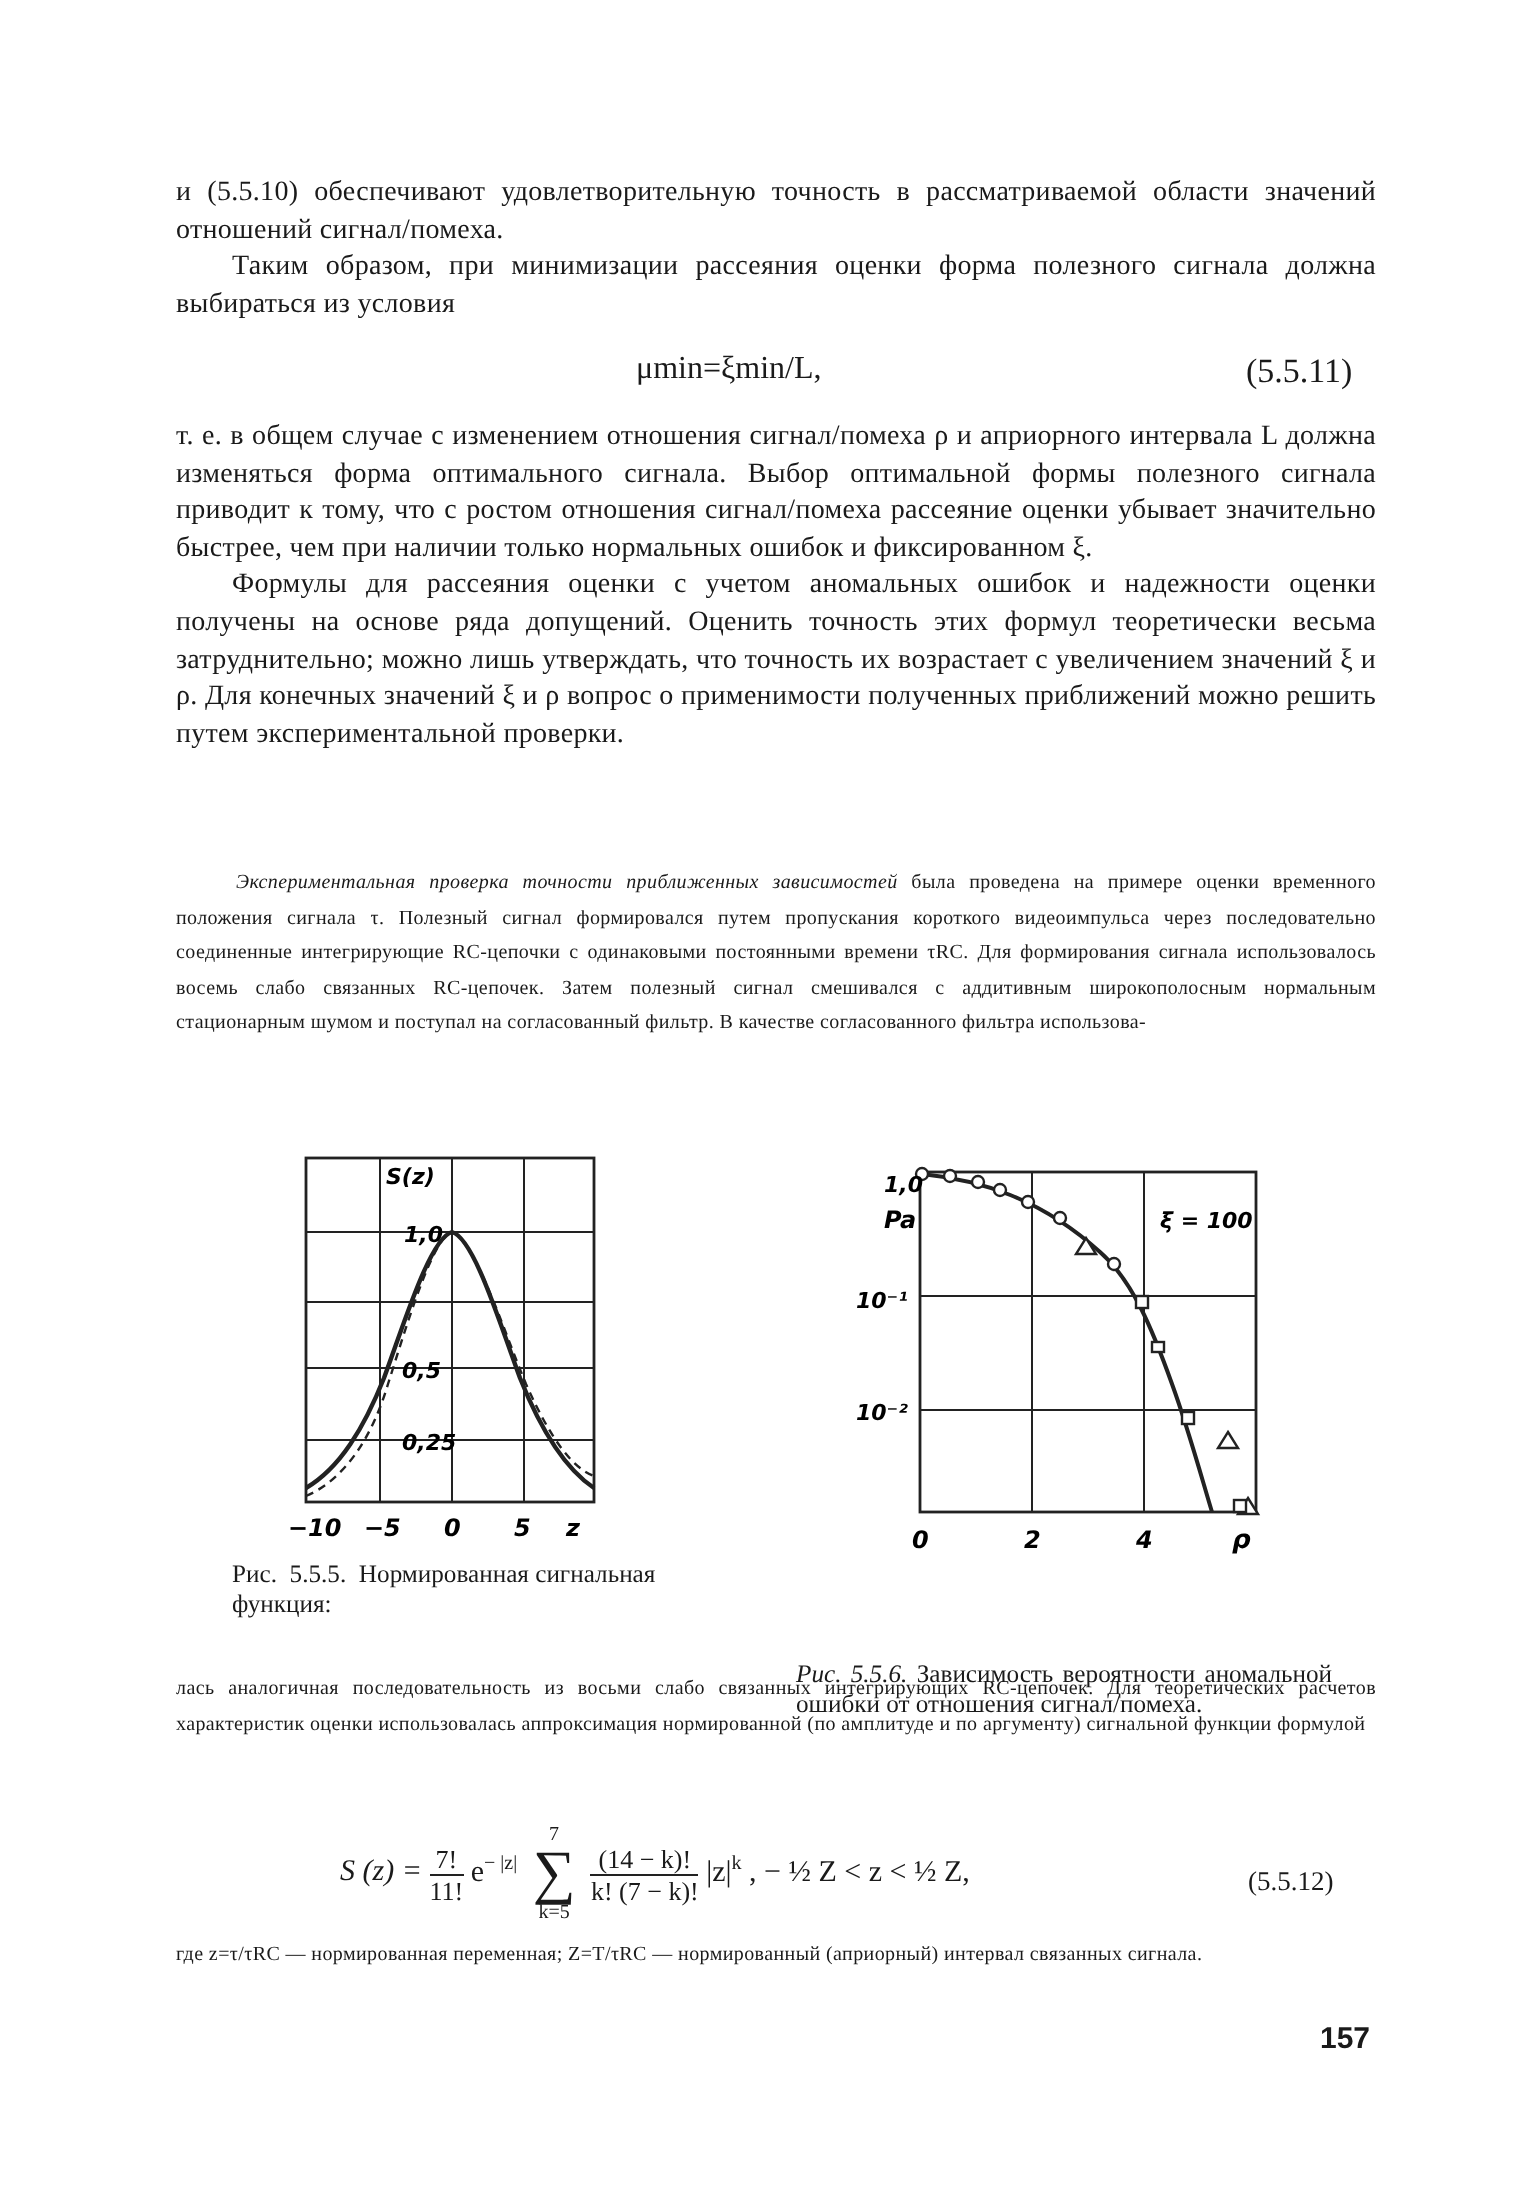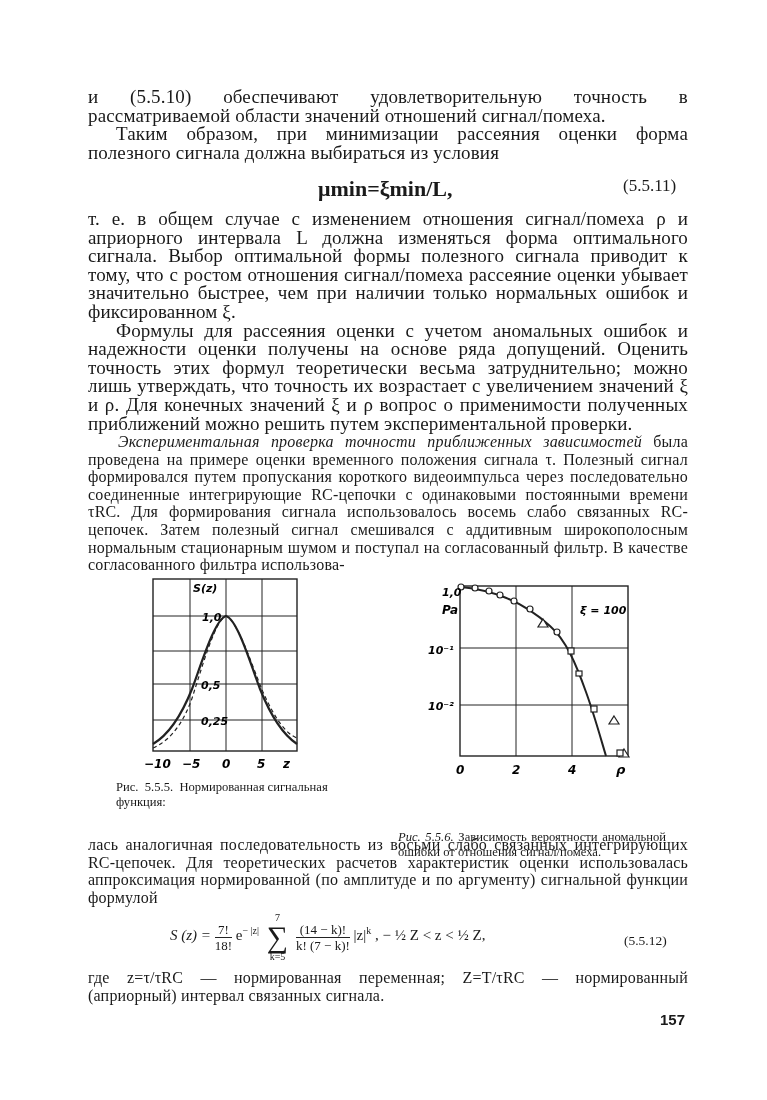--- a/index.html
+++ b/index.html
@@ -1,25 +1,25 @@
 <!DOCTYPE html>
 <html><head>
 <meta charset="utf-8">
 <style>
   html, body { margin: 0; padding: 0; background: #ffffff; }
   body { width: 767px; height: 1100px; position: relative; overflow: hidden;
          font-family: "Liberation Serif", "DejaVu Serif", serif; color: #1a1a1a; }
   .page { position: absolute; left: 0; top: 0; width: 767px; height: 1100px; }
-  .main-text { position: absolute; left: 88px; width: 600px; font-size: 19px; line-height: 18.6px;
+  .main-text { position: absolute; left: 88px; width: 600px; font-size: 14px; line-height: 18.6px;
                text-align: justify; letter-spacing: 0.15px; }
   .main-text p { margin: 0; }
   .indent { text-indent: 28px; }
-  .eq { position: absolute; font-size: 22px; font-weight: bold; }
+  .eq { position: absolute; font-size: 16px; }
   .eq-num { position: absolute; font-size: 17px; text-align: center; }
-  .small-text { position: absolute; left: 88px; width: 600px; font-size: 16px; line-height: 17.6px;
+  .small-text { position: absolute; left: 88px; width: 600px; font-size: 10px; line-height: 17.6px;
                 text-align: justify; letter-spacing: 0.2px; }
   .small-text p { margin: 0; }
   .small-indent { text-indent: 30px; }
   .fig { position: absolute; }
   .caption { position: absolute; font-size: 12.6px; line-height: 15px; }
   .caption .it { font-style: italic; }
   .page-num { position: absolute; left: 660px; top: 1011px; font-size: 15px; font-weight: bold;
               font-family: "Liberation Sans", sans-serif; }
   .formula { position: absolute; left: 170px; top: 912px; font-size: 15px; }
   .frac { display: inline-block; vertical-align: middle; text-align: center; }
@@ -123,21 +123,21 @@
   </div>
 
   <div class="small-text" style="top:836px;">
     <p>лась аналогичная последовательность из восьми слабо связанных интегрирующих RC-цепочек. Для теоретических расчетов характеристик оценки использовалась аппроксимация нормированной (по амплитуде и по аргументу) сигнальной функции формулой</p>
   </div>
 
   <div class="formula">
     <i class="v">S (z) =</i>
     <span class="frac">
       <span class="num">7!</span>
-      <span class="den">18!</span>
+      <span class="den">11!</span>
     </span>
     <span>e</span><sup style="font-size:10px;">− |z|</sup>
     <span class="sum">
       <span class="top">7</span>
       <span class="sig">∑</span>
       <span class="bot">k=5</span>
     </span>
     <span class="frac">
       <span class="num">(14 − k)!</span>
       <span class="den">k! (7 − k)!</span>

